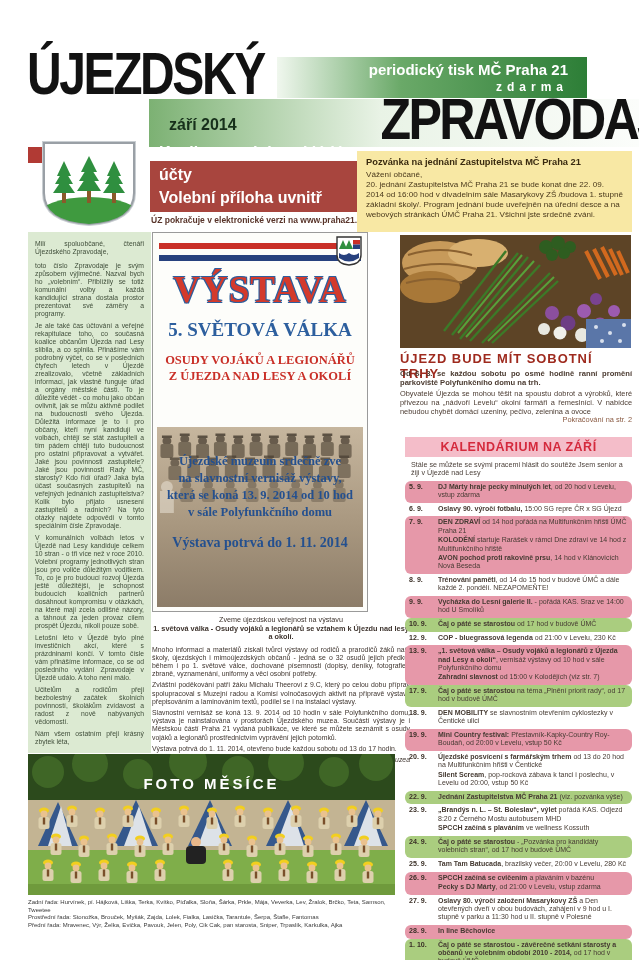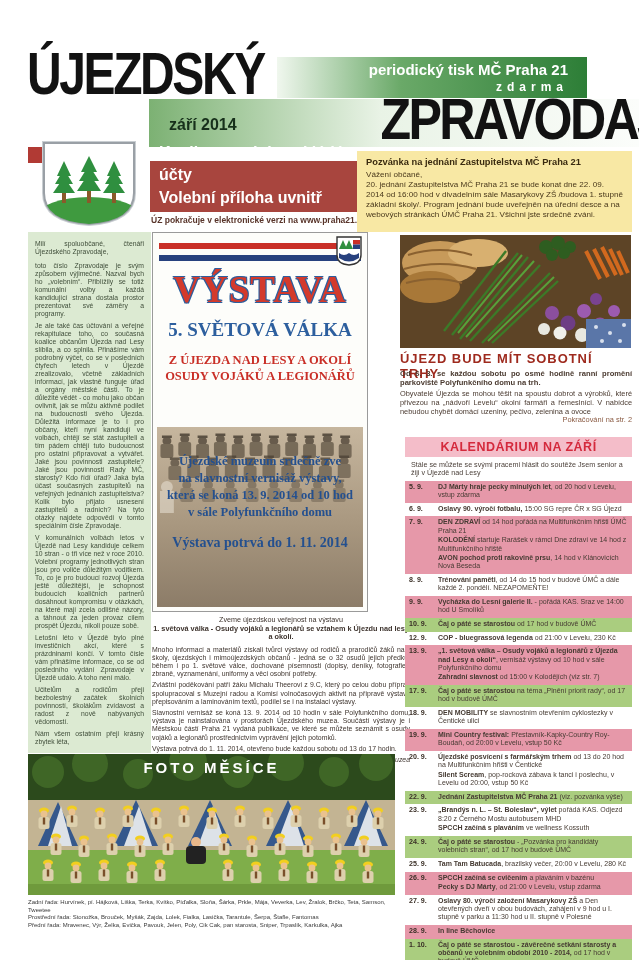--- a/index.html
+++ b/index.html
@@ -75,31 +75,31 @@
            font-weight:bold;color:#4a3a30;text-align:justify;}
   #trhy-p2{left:400px;top:390px;width:232px;font-size:7.4px;line-height:8.8px;
            color:#4a3a30;text-align:justify;}
   #trhy-cont{float:right;color:#8a5a42;margin-left:24px;}
 
   
   #kal{left:405px;top:437px;width:227px;}
   #kal-head{height:20px;background:#f4bdc9;color:#d4293c;font-weight:900;font-size:12.5px;
             text-align:center;line-height:20px;letter-spacing:.5px;}
   #kal-intro{font-size:7.2px;line-height:8.4px;color:#4a3f38;padding:4px 3px 3px 6px;}
-  .kal-row{display:flex;}
+  .kal-row{display:flex;border-radius:6px;}
   .kal-row .kd{min-width:25px;font-weight:bold;font-size:7.1px;padding:2px 1px 2px 4px;
                color:#3a2f26;white-space:nowrap;}
   .kal-row .kc{flex:1;font-size:7px;line-height:8.2px;padding:2px 4px 2px 3px;color:#453a32;}
   .kal-row .kc p{margin:0 0 1.5px 0;}
   .bg-pink{background:#e698a9;}
   .bg-green{background:#aacd7f;}
 
   
   #foto{left:28px;top:754px;width:367px;height:141px;overflow:hidden;}
-  #foto-title{position:absolute;left:0;right:0;top:5px;text-align:center;color:#fff;
+  #foto-title{position:absolute;left:0;right:0;top:21px;text-align:center;color:#fff;
               font-weight:900;font-size:15px;letter-spacing:3px;}
   #caption{left:28px;top:899px;width:380px;font-size:6px;line-height:7.6px;color:#3a3a3a;}
   #caption p{margin:0;}
 </style>
 </head>
 <body>
 
 <div class="page">
 
   <div class="abs mast-title" id="mast1">ÚJEZDSKÝ</div>
@@ -176,22 +176,22 @@
       <path d="M1,1 h24 v18 q0,9 -12,10 q-12,-1 -12,-10 Z" fill="#fff" stroke="#333" stroke-width="1.4"></path>
       <polygon points="3,13 11,13 7,4" fill="#2f8f3f"></polygon>
       <polygon points="9,13 17,13 13,4" fill="#2f8f3f"></polygon>
       <rect x="17" y="4" width="7" height="4.5" fill="#c92f27"></rect>
       <rect x="17" y="8.5" width="7" height="4.5" fill="#27417e"></rect>
       <path d="M3,17 q5,4 10,0 q5,4 10,0 v5 q-10,7 -20,0 Z" fill="#27417e"></path>
     </svg>
     <div class="vystava">VÝSTAVA</div>
     <div class="valka">5. SVĚTOVÁ VÁLKA</div>
     <div class="osudy">
+      <div>OSUDY VOJÁKŮ A LEGIONÁŘŮ</div>
       <div>Z ÚJEZDA NAD LESY A OKOLÍ</div>
-      <div>OSUDY VOJÁKŮ A LEGIONÁŘŮ</div>
     </div>
     <div id="poster-photo">
       <svg width="100%" height="100%" viewBox="0 0 208 180" preserveAspectRatio="none">
         <defs>
           <g id="sold">
               <circle cx="0" cy="0" r="4.5" fill="#584d3f"></circle>
               <rect x="-6.5" y="3" width="13" height="14" rx="2" fill="#6b5f4e"></rect>
               <rect x="-5" y="-5.5" width="10" height="2.5" fill="#4a4034"></rect>
             </g>
         </defs>

